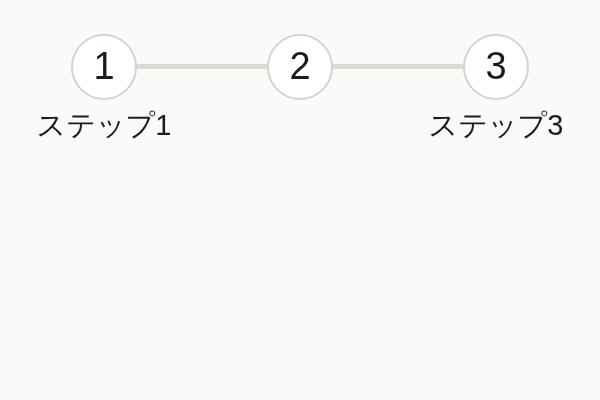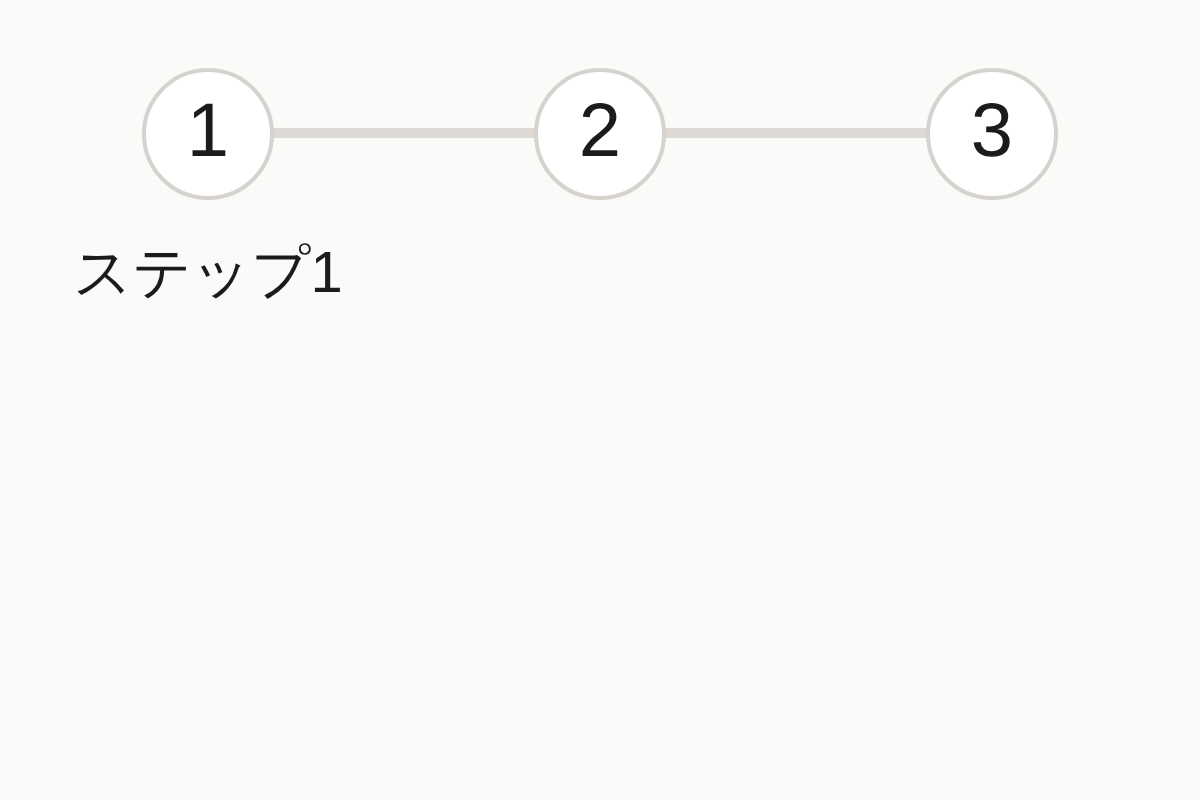--- a/index.html
+++ b/index.html
@@ -59,21 +59,21 @@
     align-items: center;
     justify-content: center;
   }
   .circle span {
     font-size: 38px;
     line-height: 1;
     color: var(--number_text);
     padding-bottom: 2px;
   }
   .step-label {
-    margin-top: 20px;
+    margin-top: 8px;
     font-size: 29px;
     line-height: 1.2;
     color: var(--label_text);
     white-space: nowrap;
   }
 </style>
 </head>
 <body>
 
 <div class="screen">
@@ -92,16 +92,17 @@
     <div class="step">
       <div class="circle">
         <span>2</span>
       </div>
     </div>
 
     <div class="step">
       <div class="circle">
         <span>3</span>
       </div>
+      <div class="step-label">ステップ3</div>
     </div>
 
   </div>
 </div>
 
 </body></html>

